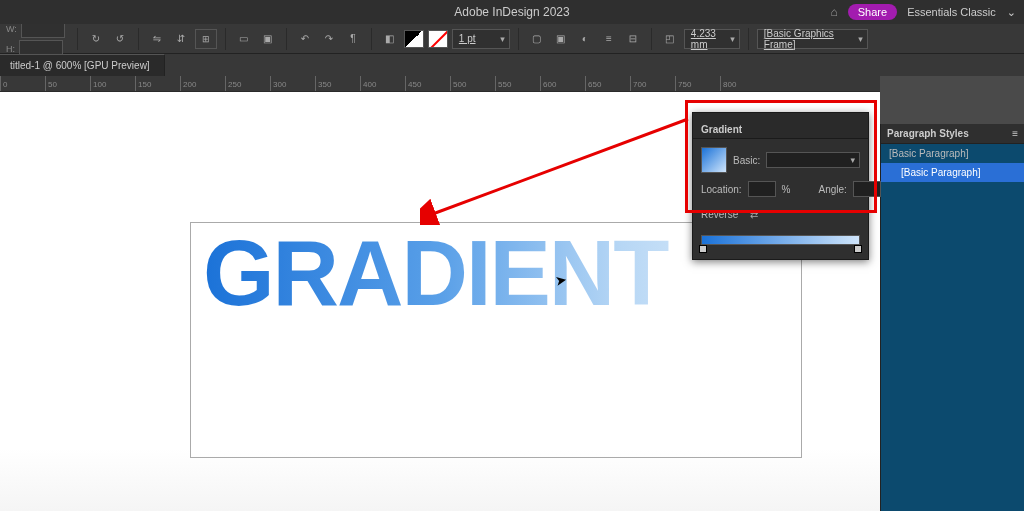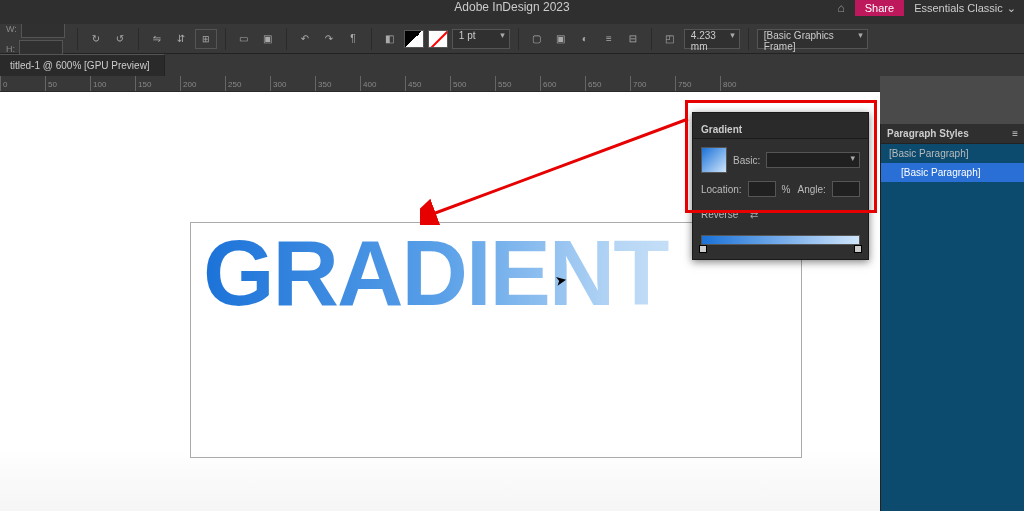--- a/index.html
+++ b/index.html
@@ -1,27 +1,27 @@
 <!DOCTYPE html>
 <html><head>
 <meta charset="utf-8">
 <style>
   * { margin:0; padding:0; box-sizing:border-box; font-family:"Segoe UI",Tahoma,sans-serif; }
   body { width:1024px; height:511px; background:#4a4a4a; overflow:hidden; position:relative; }
-  .titlebar { height:24px; background:#2f2f2f; color:#ccc; font-size:12px; display:flex; justify-content:center; position:relative; }
+  .titlebar { height:24px; background:#2f2f2f; color:#ccc; font-size:12px; display:flex; align-items:center; justify-content:center; position:relative; }
   .titlebar .right { position:absolute; right:8px; display:flex; align-items:center; gap:10px; }
-  .share-btn { background:#be185d; color:#fff; font-size:11px; padding:2px 10px; border-radius:0; border:none; cursor:pointer; }
-  .workspace { color:#ccc; font-size:11px; display:flex; align-items:center; gap:4px; cursor:pointer; }
+  .share-btn { background:#a21caf; color:#fff; font-size:11px; padding:2px 10px; border-radius:8px; border:none; cursor:pointer; }
+  .workspace { color:#ccc; font-size:11px; display:flex; align-items:center; gap:11px; cursor:pointer; }
   .bulb { color:#999; font-size:12px; }
   .controlbar { height:30px; background:#383838; border-bottom:1px solid #222; display:flex; align-items:center; padding:0 6px; gap:4px; }
   .cb-box { width:22px; height:20px; background:#383838; border:1px solid #555; display:flex; align-items:center; justify-content:center; color:#aaa; font-size:9px; }
   .cb-input { width:48px; height:18px; background:#303030; border:1px solid #555; color:#ccc; font-size:10px; padding:0 4px; }
   .cb-sep { width:1px; height:22px; background:#2a2a2a; margin:0 4px; }
   .cb-icon { width:20px; height:18px; display:flex; align-items:center; justify-content:center; color:#aaa; font-size:10px; }
-  .dropdown { height:20px; background:#303030; border:1px solid #555; color:#ccc; font-size:10px; padding:0 18px 0 6px; display:flex; position:relative; }
+  .dropdown { height:20px; background:#303030; border:1px solid #555; color:#ccc; font-size:10px; padding:0 18px 0 6px; display:flex; align-items:center; position:relative;text-decoration:underline; }
   .dropdown::after { content:"▾"; position:absolute; right:4px; color:#aaa; font-size:9px; }
   .swatch { width:20px; height:18px; background:linear-gradient(135deg,#000 50%,#fff 50%); border:1px solid #555; }
   .noswatch { width:20px; height:18px; background:#fff; border:1px solid #555; position:relative; overflow:hidden; }
   .noswatch::after { content:""; position:absolute; width:28px; height:2px; background:red; transform:rotate(-45deg); top:8px; left:-4px; }
   .tabbar { height:22px; background:#383838; display:flex; align-items:center; }
   .doc-tab { background:#2a2a2a; color:#ccc; font-size:10px; padding:4px 14px 4px 10px; border-top:1px solid #555; border-right:1px solid #222; height:22px; display:flex; align-items:center; cursor:pointer; }
   .workarea { position:relative; height:435px; background:#4a4a4a; display:flex; }
   .ruler-h { position:absolute; top:0; left:0; right:144px; height:16px; background:#383838; border-bottom:1px solid #2a2a2a; overflow:hidden; }
   .ruler-marks { display:flex; height:100%; }
   .ruler-mark { flex:0 0 45px; border-left:1px solid #666; color:#888; font-size:8px; padding-left:2px; padding-top:4px; }
@@ -167,21 +167,21 @@
       <div class="gp-swatch"></div>
       <span>Basic:</span>
       <div class="dropdown gp-field" style="flex:1">
           <span></span>
         </div>
     </div>
     <div class="gp-row">
       <span>Location:</span>
       <input class="gp-field" style="width: 28px;">
       <span>%</span>
-      <span style="margin-left:1px">Angle:</span>
+      <span style="margin-left:22px">Angle:</span>
       <input class="gp-field" style="width: 28px;">
     </div>
     <div class="gp-row">
       <span>Reverse</span>
       <span class="cb-icon">⇄</span>
     </div>
     <div class="gp-slider">
       <div class="gp-ramp"></div>
       <div class="gp-stop" style="left:-2px"></div>
       <div class="gp-stop" style="right:-2px"></div>

